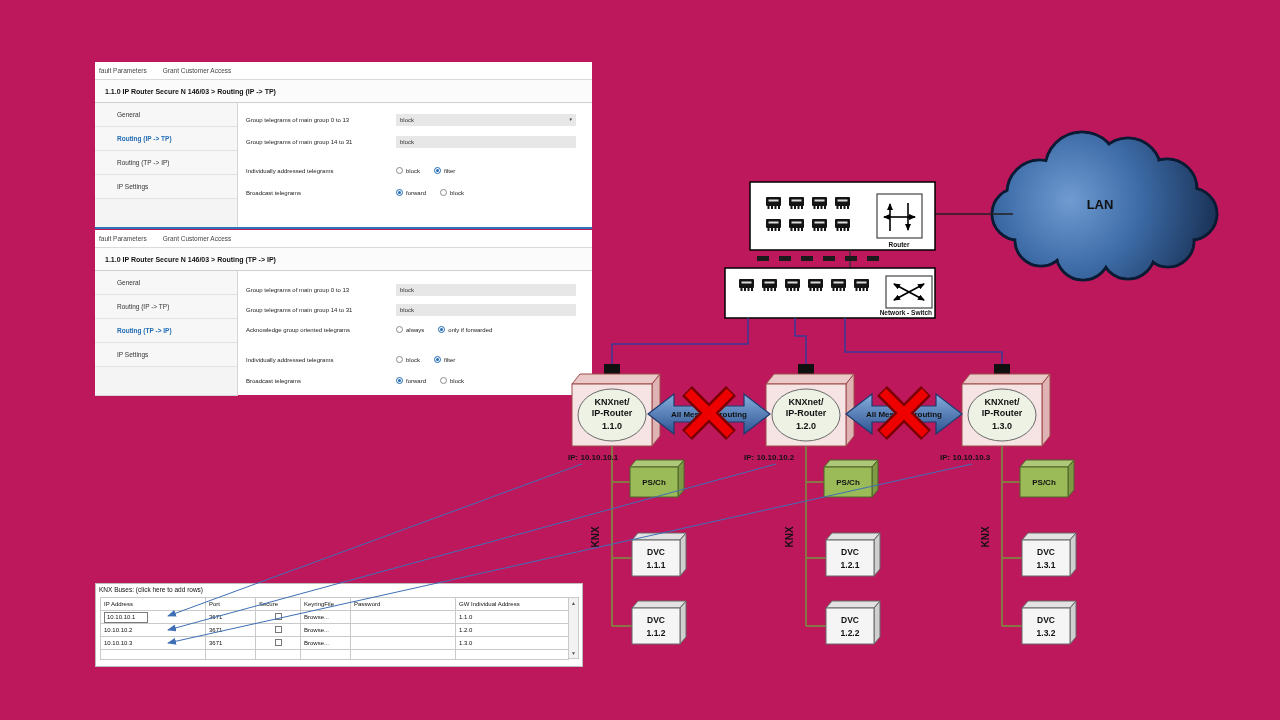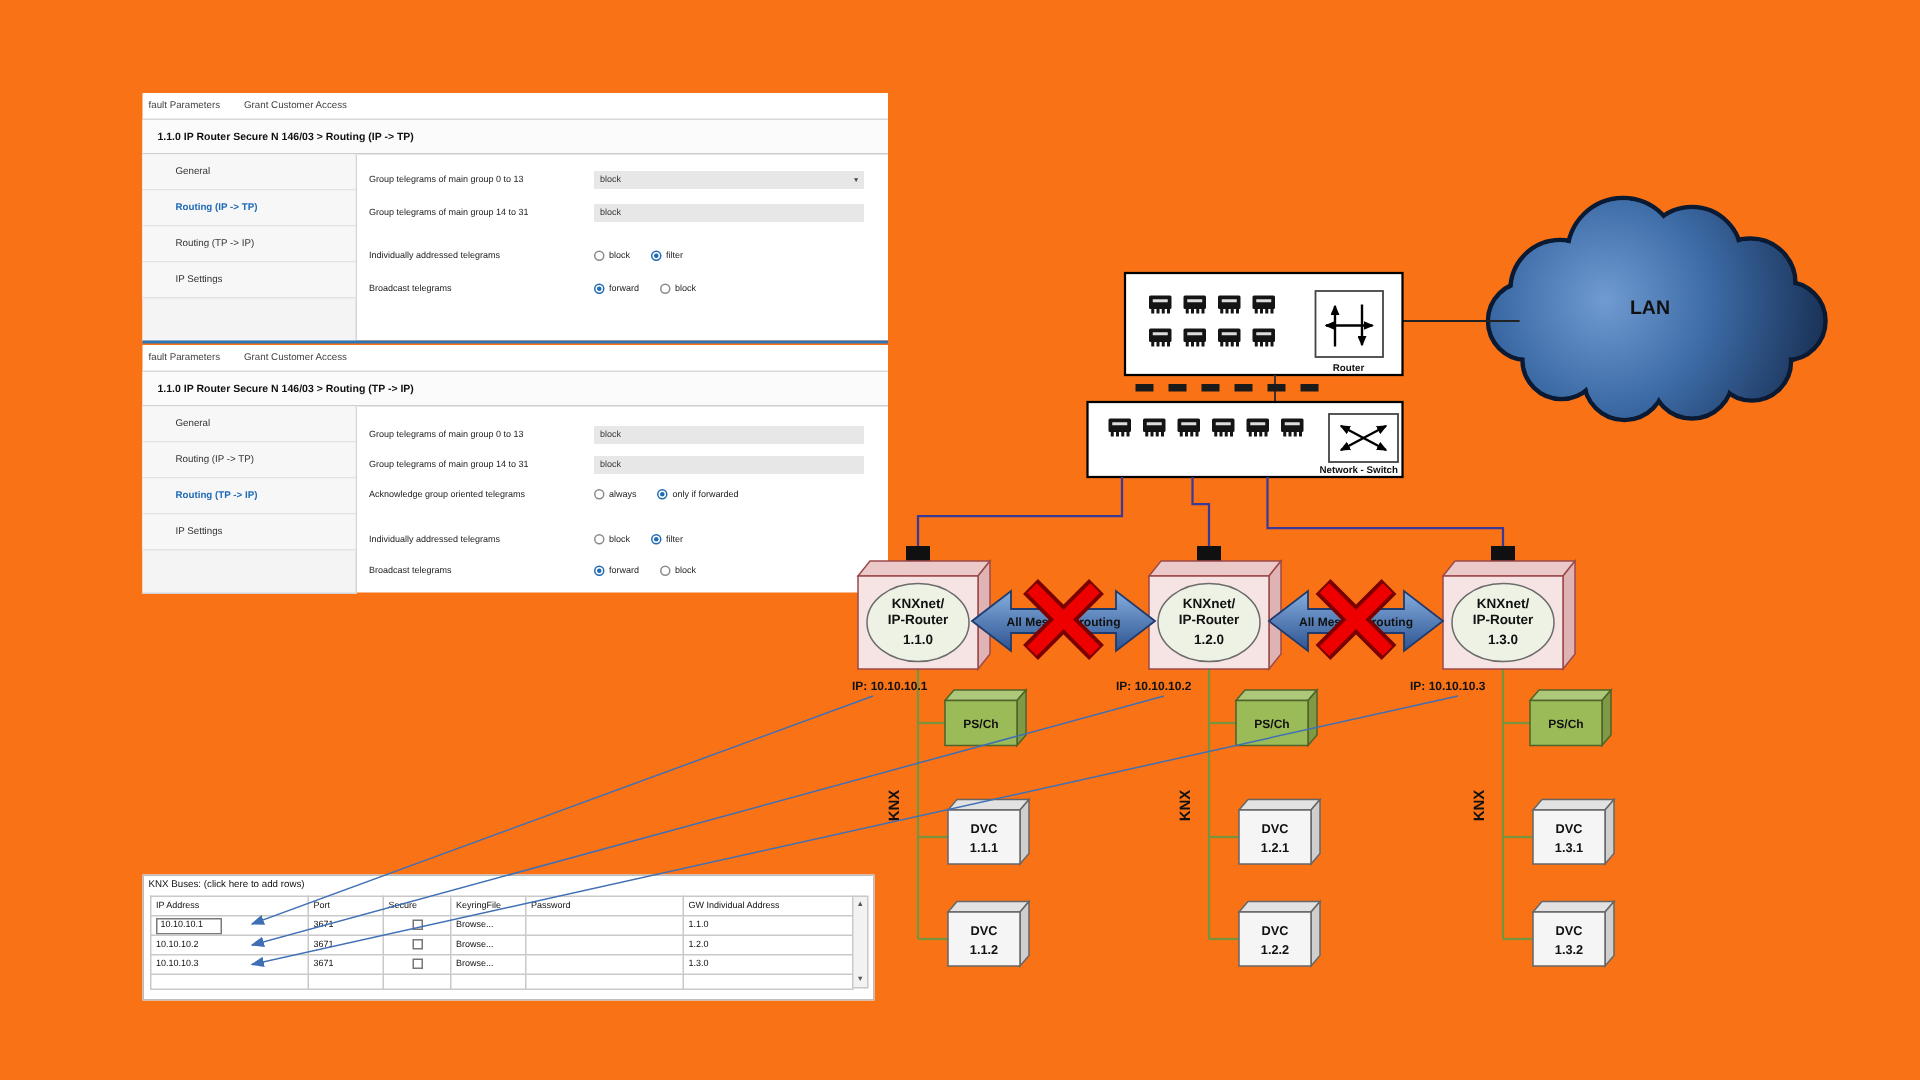--- a/index.html
+++ b/index.html
@@ -1,16 +1,16 @@
 <!DOCTYPE html>
 <html><head>
 <meta charset="utf-8">
 <style>
   html,body{margin:0;padding:0;background:#fff;}
-  .screen{position:relative;width:1280px;height:720px;background:#f97316;overflow:hidden;
+  .screen{position:relative;width:1280px;height:720px;background:#be185d;overflow:hidden;
           font-family:"Liberation Sans","DejaVu Sans",sans-serif;}
 
   
   .cfg-panel{position:absolute;left:95px;width:497px;height:165px;background:#fff;}
   .tabrow{height:17px;border-bottom:1px solid #d9d9d9;display:flex;align-items:center;gap:16px;
           padding-left:4px;font-size:6.5px;color:#444;}
   .titlerow{height:22px;border-bottom:1px solid #cfcfcf;display:flex;align-items:center;
             padding-left:10px;font-size:7px;font-weight:bold;color:#111;background:#fbfbfb;}
   .pbody{display:flex;height:125px;}
   .psidebar{width:142px;background:#f4f4f4;border-right:1px solid #d5d5d5;border-bottom:1px solid #d5d5d5;}

